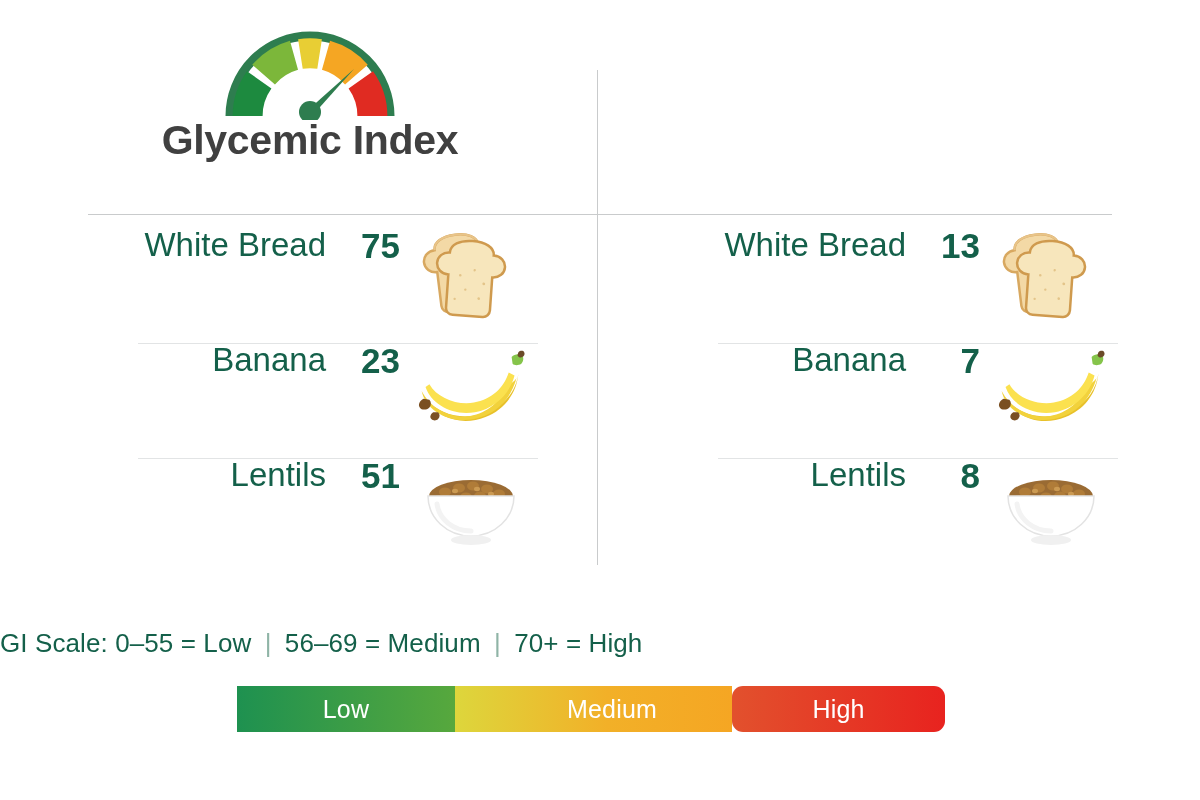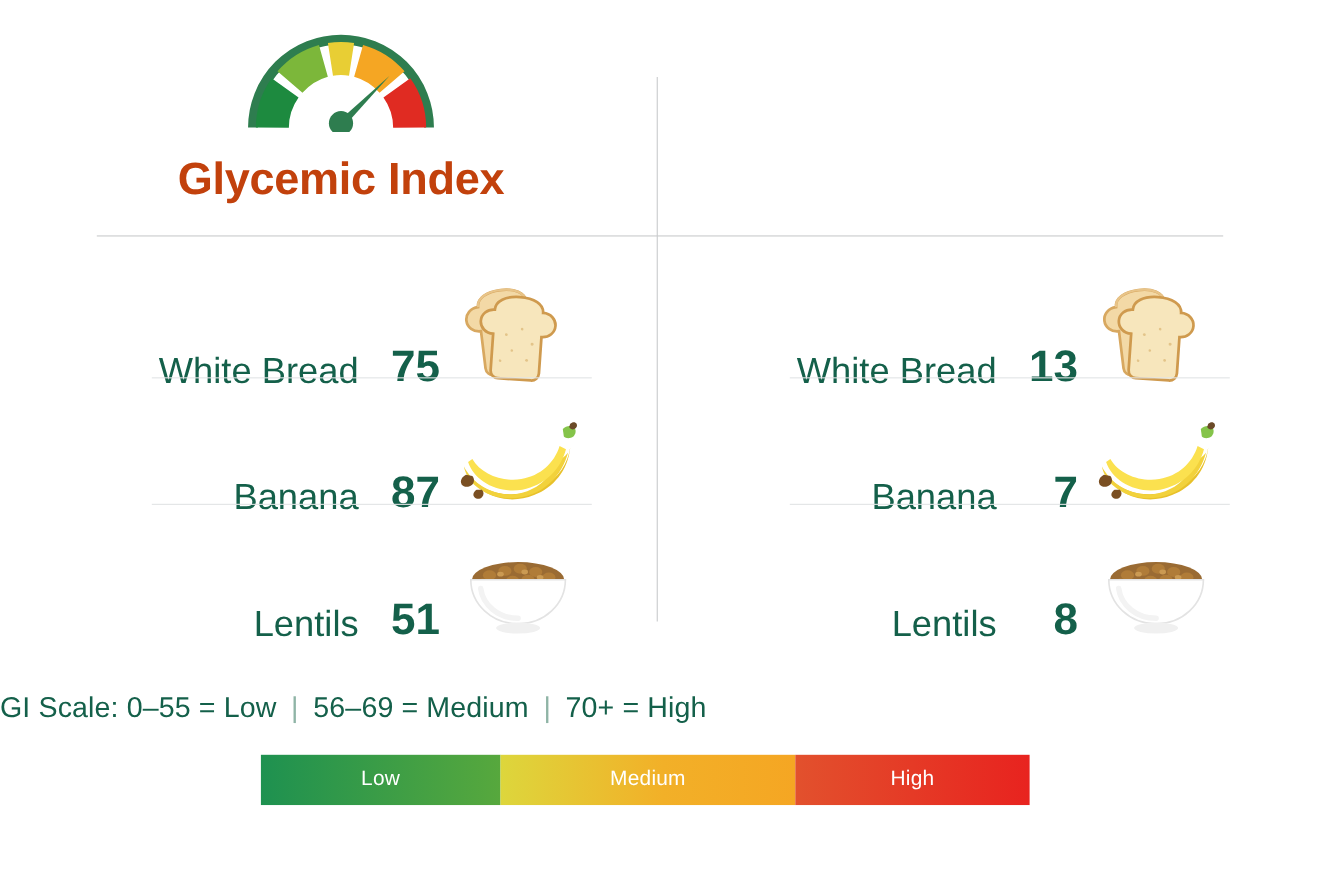--- a/index.html
+++ b/index.html
@@ -57,24 +57,24 @@
     width: 560px;
     text-align: center;
   }
   .col-icon {
     height: 92px;
     display: flex;
     align-items: flex-end;
     justify-content: center;
   }
   .col-title {
-    margin-top: 22px;
+    margin-top: 0;
     font-size: 41px;
     font-weight: 700;
-    color: #c2410c;
+    color: #404040;
     letter-spacing: -0.3px;
     line-height: 1;
   }
 
   
   .rows {
     position: absolute;
     top: 228px;
     left: 0;
     width: 560px;
@@ -88,40 +88,40 @@
     position: absolute;
     left: 108px;
     top: 0;
     width: 400px;
     height: 1px;
     background: #e2e4e5;
   }
   .row-inner {
     position: absolute;
     left: 0;
-    top: 10px;
+    top: 0;
     height: 115px;
     width: 560px;
     display: flex;
-    align-items: flex-end;
+    align-items: flex-start;
   }
   .food-label {
     width: 300px;
     text-align: right;
     font-size: 33px;
     font-weight: 400;
     color: #14604a;
     line-height: 1;
     padding-right: 4px;
     box-sizing: border-box;
   }
   .food-value {
     width: 70px;
     text-align: right;
-    font-size: 40px;
+    font-size: 35px;
     font-weight: 700;
     color: #14604a;
     line-height: 1;
   }
   .food-img {
     width: 130px;
     display: flex;
     align-items: center;
     justify-content: center;
     padding-left: 12px;
@@ -151,27 +151,27 @@
     width: 721px;
     height: 46px;
     display: flex;
     overflow: hidden;
   }
   .scale-seg {
     display: flex;
     align-items: center;
     justify-content: center;
     color: #ffffff;
-    font-size: 19px;
+    font-size: 25px;
     font-weight: 400;
     letter-spacing: 0.2px;
   }
   .seg-low    { width: 218px; background: linear-gradient(90deg, #1e9150 0%, #57a83d 100%); }
-  .seg-medium { width: 268px; background: linear-gradient(90deg, #ddd63c 0%, #f2b028 55%, #f5a623 100%); }
-  .seg-high   { width: 213px; background: linear-gradient(90deg, #e2512d 0%, #e8231f 100%); }
+  .seg-medium { width: 240px; background: linear-gradient(90deg, #ddd63c 0%, #f2b028 55%, #f5a623 100%); padding-left: 37px; }
+  .seg-high   { width: 213px; background: linear-gradient(90deg, #e2512d 0%, #e8231f 100%); border-radius: 11px; }
 
   
   svg { display: block; }
 </style>
 </head>
 <body>
 
 <div class="infographic">
 
   <div class="h-divider"></div>
@@ -221,21 +221,21 @@
                 <circle cx="30" cy="62" r="1.2" fill="#e3c489"></circle>
               </g>
             </svg>
           </div>
         </div>
       </div>
 
       <div class="food-row">
         <div class="row-inner">
           <div class="food-label">Banana</div>
-          <div class="food-value">87</div>
+          <div class="food-value">23</div>
           <div class="food-img">
             <svg width="122" height="92" viewBox="0 0 122 92">
               <path d="M16 58c14 16 42 22 66 10 17-8 26-23 28-38-2 22-16 38-34 45-22 9-48 3-60-17z" fill="#e8c12a"></path>
               <path d="M10 48c4 20 28 34 54 29 22-4 38-20 44-42-3 4-7 7-12 8-4 16-18 28-36 31-20 3-41-8-50-26z" fill="#f2d23c"></path>
               <path d="M14 44c6 18 28 30 51 26 21-4 36-19 41-38l-6-3c-5 16-18 28-36 31-18 3-38-5-46-19z" fill="#fbe14f"></path>
               <path d="M103 13c3-3 8-4 11-1 2 2 1 6-1 8-3 2-7 2-9 0z" fill="#85c44a"></path>
               <path d="M110 8c2-2 5-2 6 0 1 2 0 4-2 5-2 1-4 0-5-2z" fill="#6b4a28"></path>
               <path d="M12 56c-4 2-6 6-4 9 2 3 7 3 10 0 2-2 2-6 0-8z" fill="#7a4f22"></path>
               <path d="M22 70c-3 2-4 5-2 7 2 2 5 2 7 0 2-2 2-5 0-7z" fill="#7a4f22"></path>
             </svg>

